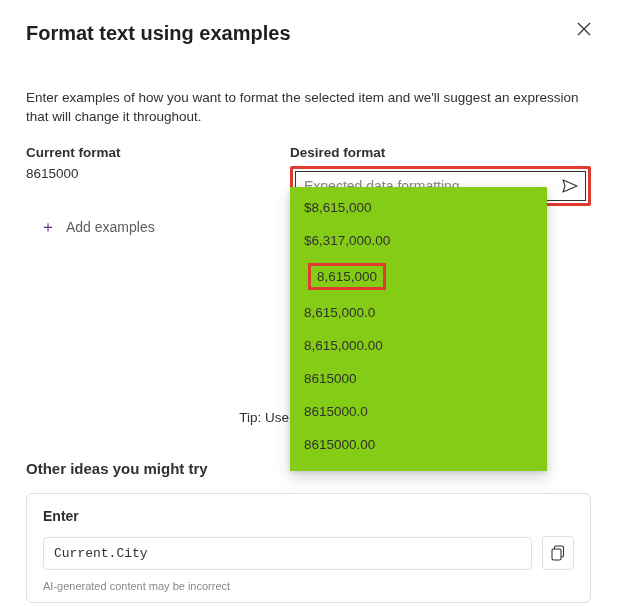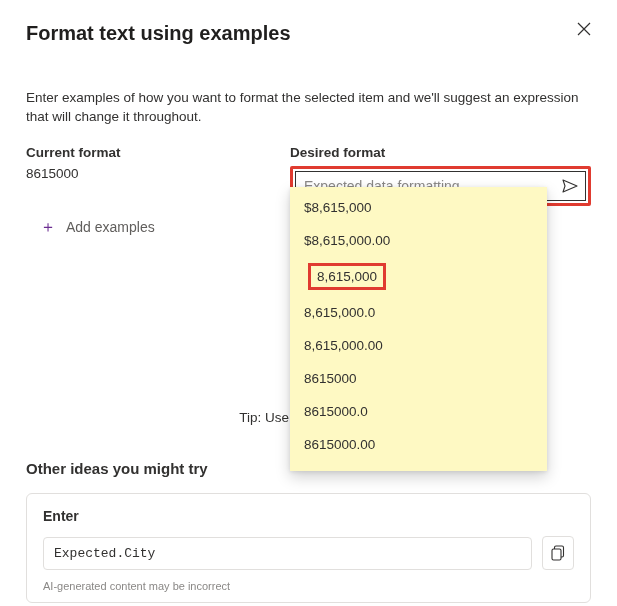--- a/index.html
+++ b/index.html
@@ -110,21 +110,21 @@
     padding: 2px;
     color: #323130;
   }
   .submit-arrow svg { display: block; }
 
   .dropdown {
     position: absolute;
     left: 0;
     top: 42px;
     width: 257px;
-    background: #fef9c3;
+    background: #84cc16;
     box-shadow: 0 6px 14px rgba(0,0,0,0.18), 0 1px 4px rgba(0,0,0,0.1);
     z-index: 10;
     padding: 4px 0 10px 0;
   }
   .dd-item {
     padding: 9px 14px;
     font-size: 13.5px;
     cursor: pointer;
   }
   .dd-item.highlighted {
@@ -241,21 +241,21 @@
           <button class="submit-arrow">
             <svg width="16" height="14" viewBox="0 0 16 14">
                 <path d="M1 1 L15 7 L1 13 L3 7 Z" fill="none" stroke="currentColor" stroke-width="1.1" stroke-linejoin="round"></path>
               </svg>
           </button>
         </div>
       </div>
 
       <div class="dropdown">
         <div class="dd-item">$8,615,000</div>
-        <div class="dd-item">$8,615,000.00</div>
+        <div class="dd-item">$6,317,000.00</div>
         <div class="dd-item highlighted-row">
           <span class="dd-item highlighted">8,615,000</span>
         </div>
         <div class="dd-item">8,615,000.0</div>
         <div class="dd-item">8,615,000.00</div>
         <div class="dd-item">8615000</div>
         <div class="dd-item">8615000.0</div>
         <div class="dd-item">8615000.00</div>
       </div>
     </div>
@@ -265,21 +265,21 @@
     <div class="h1">Not eno</div>
     <div class="h2">Try rewo</div>
     <div class="h3">Tip: Use the autocompl</div>
   </div>
 
   <div class="other-ideas">
     <div class="other-ideas-title">Other ideas you might try</div>
     <div class="idea-card">
       <div class="idea-label">Enter</div>
       <div class="idea-code-row">
-        <div class="idea-code">Expected.City</div>
+        <div class="idea-code">Current.City</div>
         <button class="copy-btn">
           <svg width="14" height="16" viewBox="0 0 14 16">
             <rect x="3.5" y="1" width="9" height="11" rx="1.5" fill="none" stroke="currentColor" stroke-width="1.1"></rect>
             <rect x="1" y="4" width="9" height="11" rx="1.5" fill="#fff" stroke="currentColor" stroke-width="1.1"></rect>
           </svg>
         </button>
       </div>
       <div class="ai-disclaimer">AI-generated content may be incorrect</div>
     </div>
   </div>

